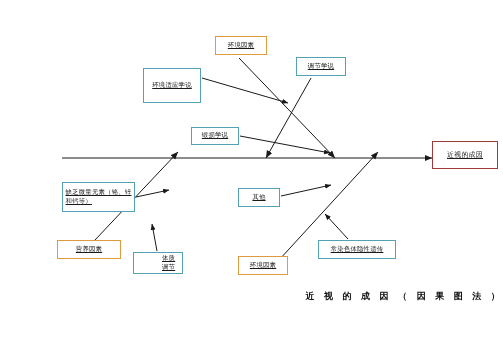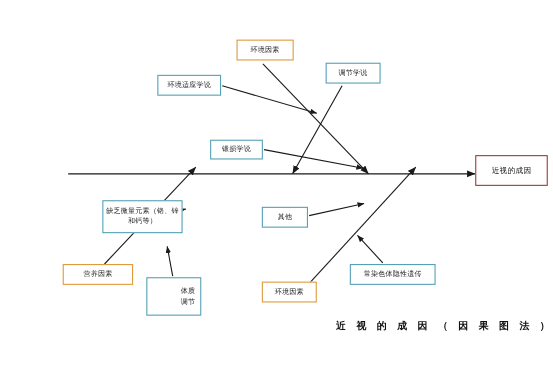--- a/index.html
+++ b/index.html
@@ -14,27 +14,28 @@
   svg.lines{position:absolute;left:0;top:0;width:503px;height:356px;pointer-events:none;}
 
   .node{
     position:absolute;
     box-sizing:border-box;
     background:#ffffff;
     border:1px solid #5b9bb0;
     display:flex;
     align-items:center;
     justify-content:center;
-    text-align:center;
+    text-align:left;
     color:#1a1a1a;
     font-size:6.4px;
     line-height:1.45;
     letter-spacing:0.2px;
     padding:1px 2px;
     white-space:pre-line;
+    text-decoration:underline;
   }
   .node.teal{border-color:#56a0b5;}
   .node.orange{border-color:#e09a3c;}
   .node.result{border-color:#9d3b36;font-size:7px;}
 
   #title{
     position:absolute;
     left:0;top:290px;width:503px;
     text-align:right;
     font-size:9px;
@@ -73,27 +74,27 @@
         <line x1="240" y1="136" x2="330" y2="153" stroke="#1a1a1a" stroke-width="1" marker-end="url(#ahs)"></line>
         <line x1="136" y1="197" x2="169" y2="190" stroke="#1a1a1a" stroke-width="1" marker-end="url(#ahs)"></line>
         <line x1="157" y1="251" x2="152" y2="224" stroke="#1a1a1a" stroke-width="1" marker-end="url(#ahs)"></line>
         <line x1="281" y1="196" x2="331" y2="185" stroke="#1a1a1a" stroke-width="1" marker-end="url(#ahs)"></line>
         <line x1="348" y1="239" x2="325" y2="214" stroke="#1a1a1a" stroke-width="1" marker-end="url(#ahs)"></line>
       </g>
   </svg>
 
   <div id="nodes-layer">
       <div class="node orange" style="left: 215px; top: 36px; width: 52px; height: 19px;">环境因素</div>
-      <div class="node teal" style="left: 143px; top: 68px; width: 58px; height: 19px;">环境适应学说</div>
+      <div class="node teal" style="left: 143px; top: 68px; width: 58px; height: 35px;">环境适应学说</div>
       <div class="node teal" style="left: 296px; top: 57px; width: 50px; height: 19px;">调节学说</div>
       <div class="node teal" style="left: 191px; top: 127px; width: 48px; height: 18px;">锻损学说</div>
-      <div class="node teal" style="left: 62px; top: 182px; width: 73px; height: 30px; margin-left: 31px;">缺乏微量元素（铬、锌
+      <div class="node teal" style="left: 62px; top: 182px; width: 73px; height: 30px;">缺乏微量元素（铬、锌
 和钙等）</div>
       <div class="node orange" style="left: 57px; top: 240px; width: 64px; height: 19px;">营养因素</div>
-      <div class="node teal" style="left: 133px; top: 252px; width: 50px; height: 35px; padding-left: 28px;">体质调节</div>
+      <div class="node teal" style="left: 133px; top: 252px; width: 50px; height: 22px; padding-left: 28px;">体质调节</div>
       <div class="node teal" style="left: 238px; top: 188px; width: 42px; height: 19px;">其他</div>
       <div class="node orange" style="left: 238px; top: 256px; width: 50px; height: 19px;">环境因素</div>
       <div class="node teal" style="left: 318px; top: 240px; width: 78px; height: 19px;">常染色体隐性遗传</div>
     </div>
 
   <div class="node result" id="result-node" style="left: 432px; top: 141px; width: 66px; height: 28px;">近视的成因</div>
 
   <div id="title">近 视 的 成 因 （ 因 果 图 法 ）</div>
 </div>
 

